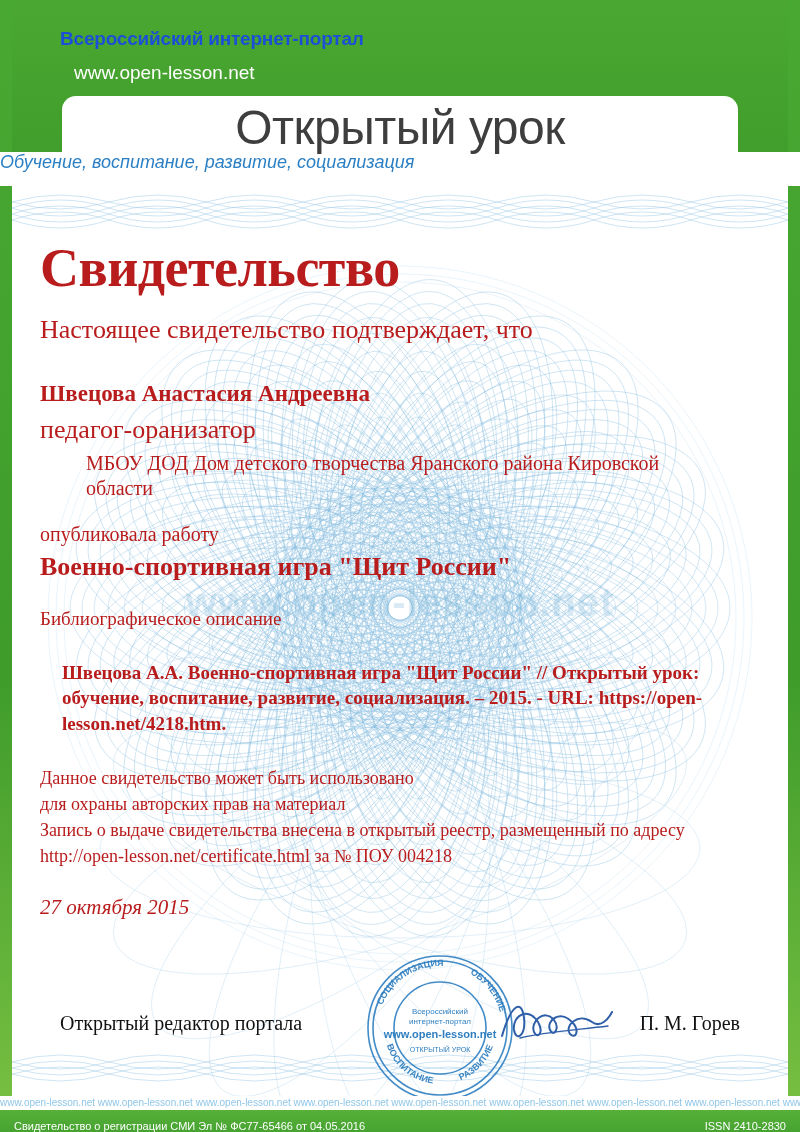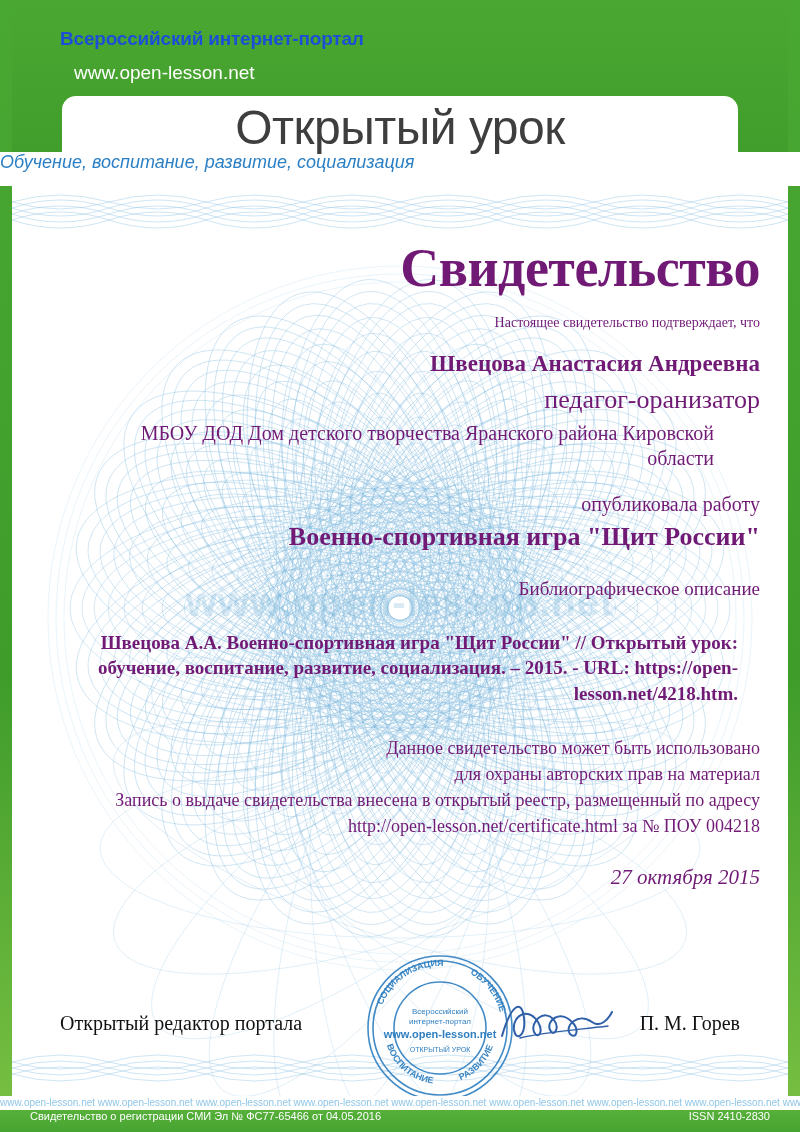--- a/index.html
+++ b/index.html
@@ -150,33 +150,33 @@
     letter-spacing: 1px;
     pointer-events: none;
   }
 
   
   .content {
     position: absolute;
     left: 40px;
     right: 40px;
     top: 240px;
-    text-align: right;
-    color: #701a75;
+    text-align: left;
+    color: #b91c1c;
   }
   .cert-title {
     font-size: 54px;
     font-weight: bold;
     letter-spacing: -0.5px;
     line-height: 1.05;
     margin-bottom: 18px;
   }
   .line-confirm {
-    font-size: 14px;
-    margin-bottom: 20px;
+    font-size: 26px;
+    margin-bottom: 36px;
   }
   .recipient {
     font-size: 23px;
     font-weight: bold;
     margin-bottom: 8px;
   }
   .position {
     font-size: 26px;
     margin-bottom: 6px;
   }
@@ -263,23 +263,23 @@
     position: absolute;
     left: 0; right: 0;
     bottom: 0;
     height: 22px;
     background: #4aa832;
     background: linear-gradient(to bottom, #56b03a 0%, #47a330 100%);
     color: #ffffff;
     font-family: "Liberation Sans", sans-serif;
     font-size: 11px;
     display: flex;
-    align-items: flex-start;
+    align-items: flex-end;
     justify-content: space-between;
-    padding: 0 30px;
+    padding: 0 14px;
   }
 </style>
 </head>
 <body>
 
 <div class="page">
 
   <div class="green-top"></div>
   <div class="green-left"></div>
   <div class="green-right"></div>

